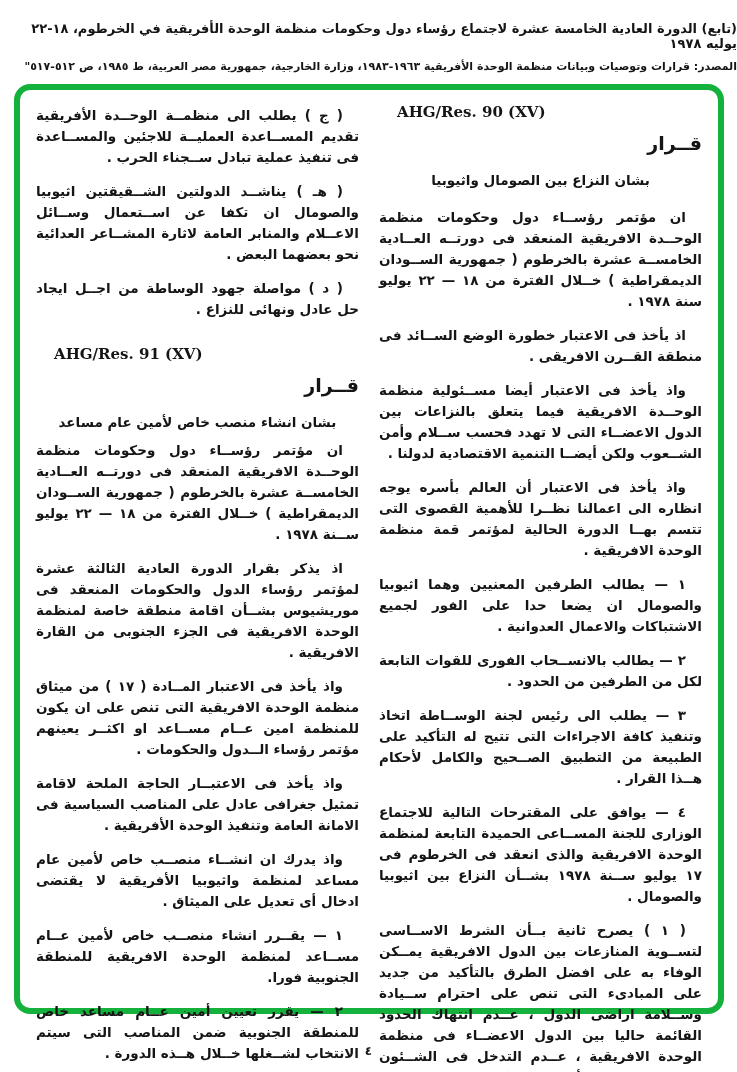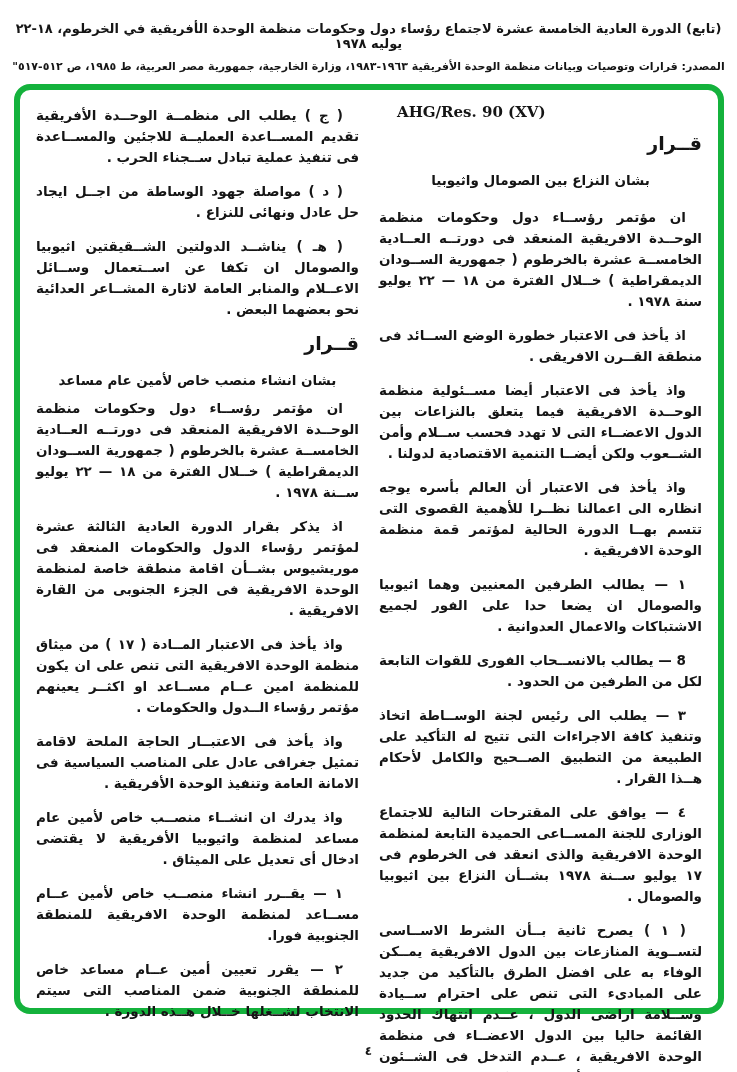--- a/index.html
+++ b/index.html
@@ -5,21 +5,21 @@
   html, body { margin: 0; padding: 0; }
   body {
     width: 737px; height: 1072px;
     background: #ffffff;
     font-family: "DejaVu Sans", sans-serif;
     color: #151515;
     position: relative;
     overflow: hidden;
   }
   .doc-header {
-    text-align: center;
+    text-align: right;
     direction: rtl;
     padding-top: 21px;
   }
   .doc-header-line1 {
     font-size: 13px;
     font-weight: 700;
     letter-spacing: 0.2px;
   }
   .doc-header-line2 {
     font-size: 11px;
@@ -102,31 +102,32 @@
 
       <section class="col">
         <div class="res-id">AHG/Res. 90 (XV)</div>
         <div class="res-heading">قــرار</div>
         <div class="res-subject">بشان النزاع بين الصومال واثيوبيا</div>
         <p>ان مؤتمر رؤســاء دول وحكومات منظمة الوحــدة الافريقية المنعقد فى دورتــه العــادية الخامســة عشرة بالخرطوم ( جمهورية الســودان الديمقراطية ) خــلال الفترة من ١٨ — ٢٢ يوليو سنة ١٩٧٨ .</p>
         <p>اذ يأخذ فى الاعتبار خطورة الوضع الســائد فى منطقة القــرن الافريقى .</p>
         <p>واذ يأخذ فى الاعتبار أيضا مســئولية منظمة الوحــدة الافريقية فيما يتعلق بالنزاعات بين الدول الاعضــاء التى لا تهدد فحسب ســلام وأمن الشــعوب ولكن أيضــا التنمية الاقتصادية لدولنا .</p>
         <p>واذ يأخذ فى الاعتبار أن العالم بأسره يوجه انظاره الى اعمالنا نظــرا للأهمية القصوى التى تتسم بهــا الدورة الحالية لمؤتمر قمة منظمة الوحدة الافريقية .</p>
         <p>١ — يطالب الطرفين المعنيين وهما اثيوبيا والصومال ان يضعا حدا على الفور لجميع الاشتباكات والاعمال العدوانية .</p>
-        <p>8 — يطالب بالانســحاب الفورى للقوات التابعة لكل من الطرفين من الحدود .</p>
+        <p>٢ — يطالب بالانســحاب الفورى للقوات التابعة لكل من الطرفين من الحدود .</p>
         <p>٣ — يطلب الى رئيس لجنة الوســاطة اتخاذ وتنفيذ كافة الاجراءات التى تتيح له التأكيد على الطبيعة من التطبيق الصــحيح والكامل لأحكام هــذا القرار .</p>
         <p>٤ — يوافق على المقترحات التالية للاجتماع الوزارى للجنة المســاعى الحميدة التابعة لمنظمة الوحدة الافريقية والذى انعقد فى الخرطوم فى ١٧ يوليو ســنة ١٩٧٨ بشــأن النزاع بين اثيوبيا والصومال .</p>
         <p>( ١ ) يصرح ثانية بــأن الشرط الاســاسى لتســوية المنازعات بين الدول الافريقية يمــكن الوفاء به على افضل الطرق بالتأكيد من جديد على المبادىء التى تنص على احترام ســيادة وســلامة اراضى الدول ، عــدم انتهاك الحدود القائمة حاليا بين الدول الاعضــاء فى منظمة الوحدة الافريقية ، عــدم التدخل فى الشــئون الداخلية للــدول الأعضــاء ، وكذلك تســوية جميع المنازعات بينها بالطرق الســلمية .</p>
 
       </section>
 
       <section class="col">
         <p>( ج ) يطلب الى منظمــة الوحــدة الأفريقية تقديم المســاعدة العمليــة للاجئين والمســاعدة فى تنفيذ عملية تبادل ســجناء الحرب .</p>
+        <p>( هـ ) يناشــد الدولتين الشــقيقتين اثيوبيا والصومال ان تكفا عن اســتعمال وســائل الاعــلام والمنابر العامة لاثارة المشــاعر العدائية نحو بعضهما البعض .</p>
         <p>( د ) مواصلة جهود الوساطة من اجــل ايجاد حل عادل ونهائى للنزاع .</p>
-        <p>( هـ ) يناشــد الدولتين الشــقيقتين اثيوبيا والصومال ان تكفا عن اســتعمال وســائل الاعــلام والمنابر العامة لاثارة المشــاعر العدائية نحو بعضهما البعض .</p>
+        <div class="res-id res-id-91">AHG/Res. 91 (XV)</div>
         <div class="res-heading">قــرار</div>
         <div class="res-subject tight">بشان انشاء منصب خاص لأمين عام مساعد</div>
         <p>ان مؤتمر رؤســاء دول وحكومات منظمة الوحــدة الافريقية المنعقد فى دورتــه العــادية الخامســة عشرة بالخرطوم ( جمهورية الســودان الديمقراطية ) خــلال الفترة من ١٨ — ٢٢ يوليو ســنة ١٩٧٨ .</p>
         <p>اذ يذكر بقرار الدورة العادية الثالثة عشرة لمؤتمر رؤساء الدول والحكومات المنعقد فى موريشيوس بشــأن اقامة منطقة خاصة لمنظمة الوحدة الافريقية فى الجزء الجنوبى من القارة الافريقية .</p>
         <p>واذ يأخذ فى الاعتبار المــادة ( ١٧ ) من ميثاق منظمة الوحدة الافريقية التى تنص على ان يكون للمنظمة امين عــام مســاعد او اكثــر يعينهم مؤتمر رؤساء الــدول والحكومات .</p>
         <p>واذ يأخذ فى الاعتبــار الحاجة الملحة لاقامة تمثيل جغرافى عادل على المناصب السياسية فى الامانة العامة وتنفيذ الوحدة الأفريقية .</p>
         <p>واذ يدرك ان انشــاء منصــب خاص لأمين عام مساعد لمنظمة واثيوبيا الأفريقية لا يقتضى ادخال أى تعديل على الميثاق .</p>
         <p>١ — يقــرر انشاء منصــب خاص لأمين عــام مســاعد لمنظمة الوحدة الافريقية للمنطقة الجنوبية فورا.</p>
         <p>٢ — يقرر تعيين أمين عــام مساعد خاص للمنطقة الجنوبية ضمن المناصب التى سيتم الانتخاب لشــغلها خــلال هــذه الدورة .</p>
 

